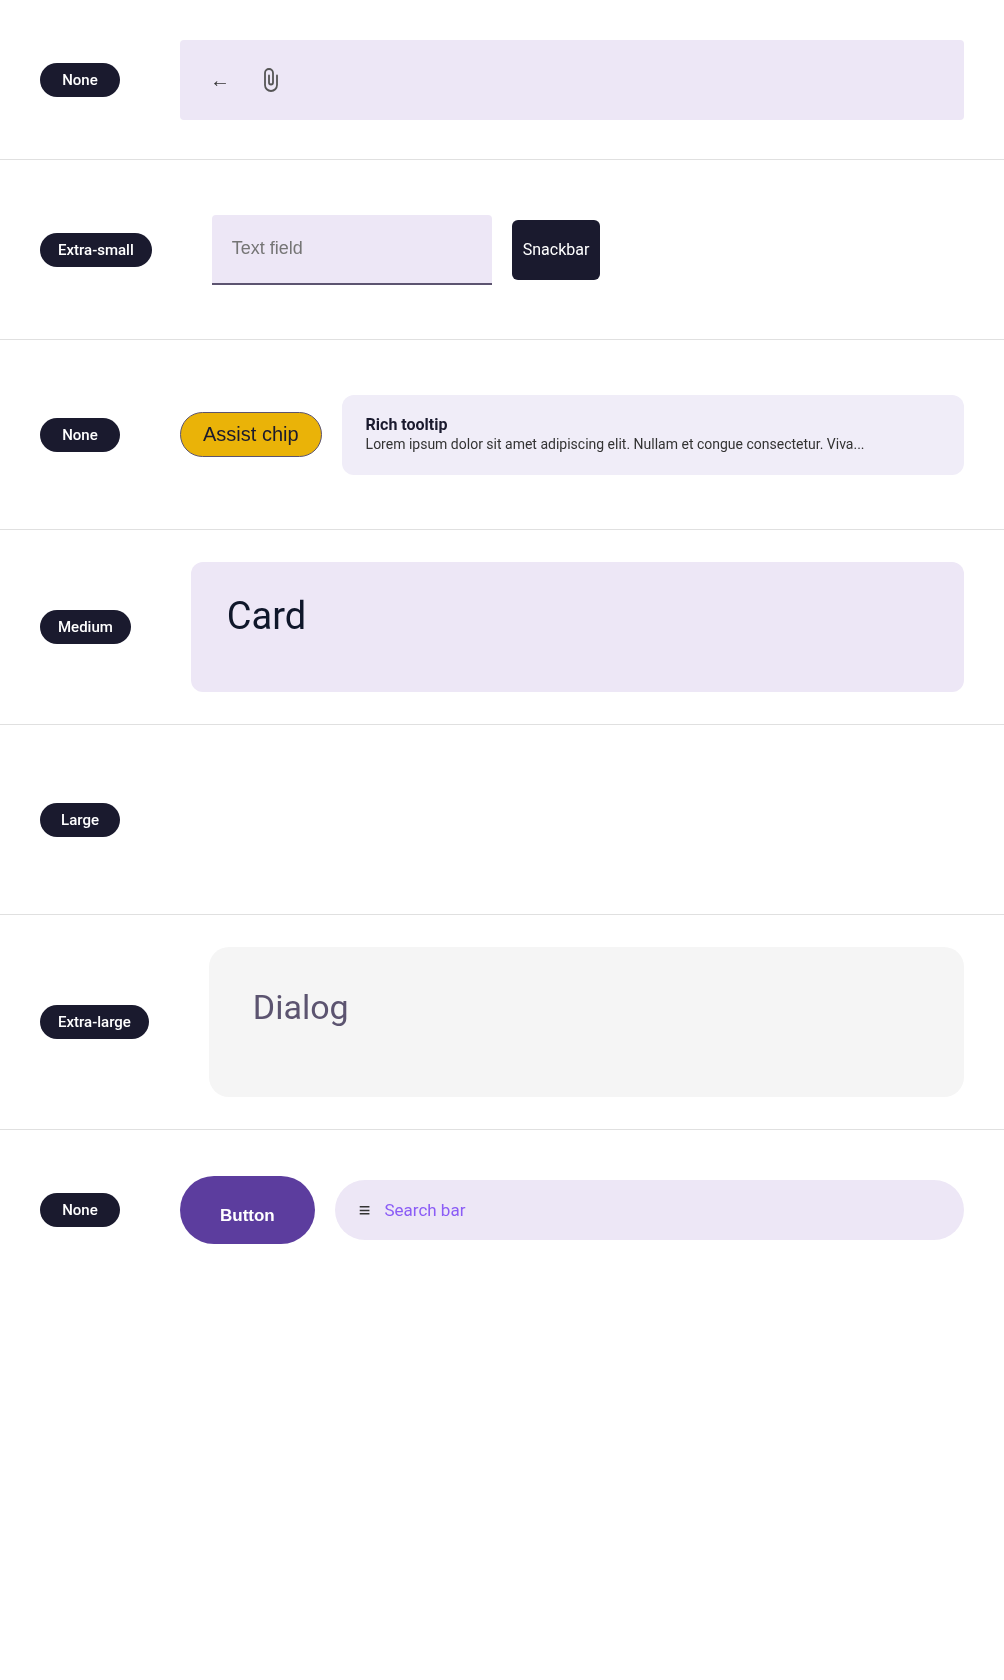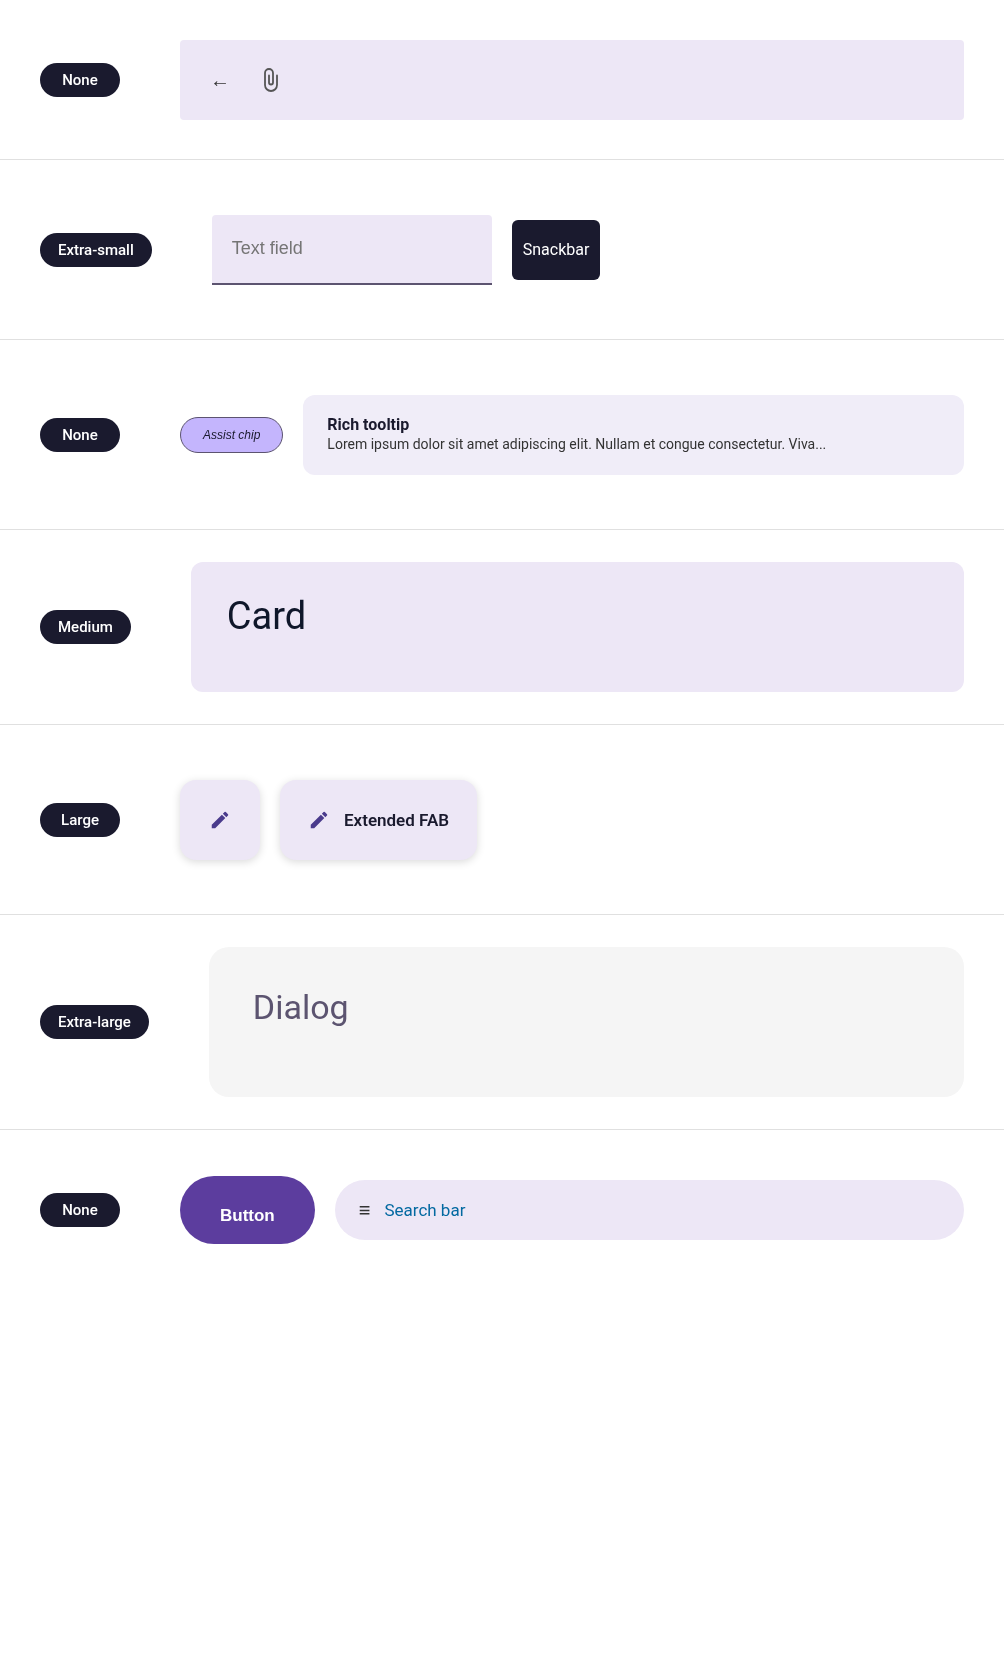--- a/index.html
+++ b/index.html
@@ -108,26 +108,25 @@
       height: 60px;
       display: flex;
       align-items: center;
     }
 
     
     .assist-chip {
       border: 1.5px solid #5c5470;
       border-radius: 50px;
       padding: 10px 22px;
-      font-size: 12px;
+      font-size: 20px;
       color: #1a1a2e;
-      background: #c4b5fd;
+      background: #eab308;
       cursor: pointer;
       white-space: nowrap;
-      font-style: italic;
     }
 
     .rich-tooltip {
       background: #f0edf8;
       border-radius: 12px;
       padding: 20px 24px;
       flex: 1;
       max-height: 140px;
       overflow: hidden;
     }
@@ -241,21 +240,21 @@
       flex: 1;
     }
 
     .search-bar-icon {
       color: #333;
       font-size: 20px;
     }
 
     .search-bar-text {
       font-size: 17px;
-      color: #0369a1;
+      color: #8b5cf6;
     }
 
     .pencil-svg {
       width: 22px;
       height: 22px;
     }
   </style>
 </head>
 <body>
 
@@ -302,33 +301,20 @@
   <div class="size-badge">Medium</div>
   <div class="content-area">
     <div class="card">
       <span class="card-title">Card</span>
     </div>
   </div>
 </div>
 
 <div class="row">
   <div class="size-badge">Large</div>
-  <div class="content-area">
-    <div class="fab">
-      <svg class="pencil-svg" viewBox="0 0 24 24" fill="none" xmlns="http://www.w3.org/2000/svg">
-        <path d="M3 17.25V21h3.75L17.81 9.94l-3.75-3.75L3 17.25zM20.71 7.04a1 1 0 0 0 0-1.41l-2.34-2.34a1 1 0 0 0-1.41 0l-1.83 1.83 3.75 3.75 1.83-1.83z" fill="#4a3b8c"></path>
-      </svg>
-    </div>
-    <div class="extended-fab">
-      <svg class="pencil-svg" viewBox="0 0 24 24" fill="none" xmlns="http://www.w3.org/2000/svg">
-        <path d="M3 17.25V21h3.75L17.81 9.94l-3.75-3.75L3 17.25zM20.71 7.04a1 1 0 0 0 0-1.41l-2.34-2.34a1 1 0 0 0-1.41 0l-1.83 1.83 3.75 3.75 1.83-1.83z" fill="#4a3b8c"></path>
-      </svg>
-      <span class="extended-fab-label">Extended FAB</span>
-    </div>
-  </div>
 </div>
 
 <div class="row">
   <div class="size-badge">Extra-large</div>
   <div class="content-area">
     <div class="dialog">
       <span class="dialog-title">Dialog</span>
     </div>
   </div>
 </div>

